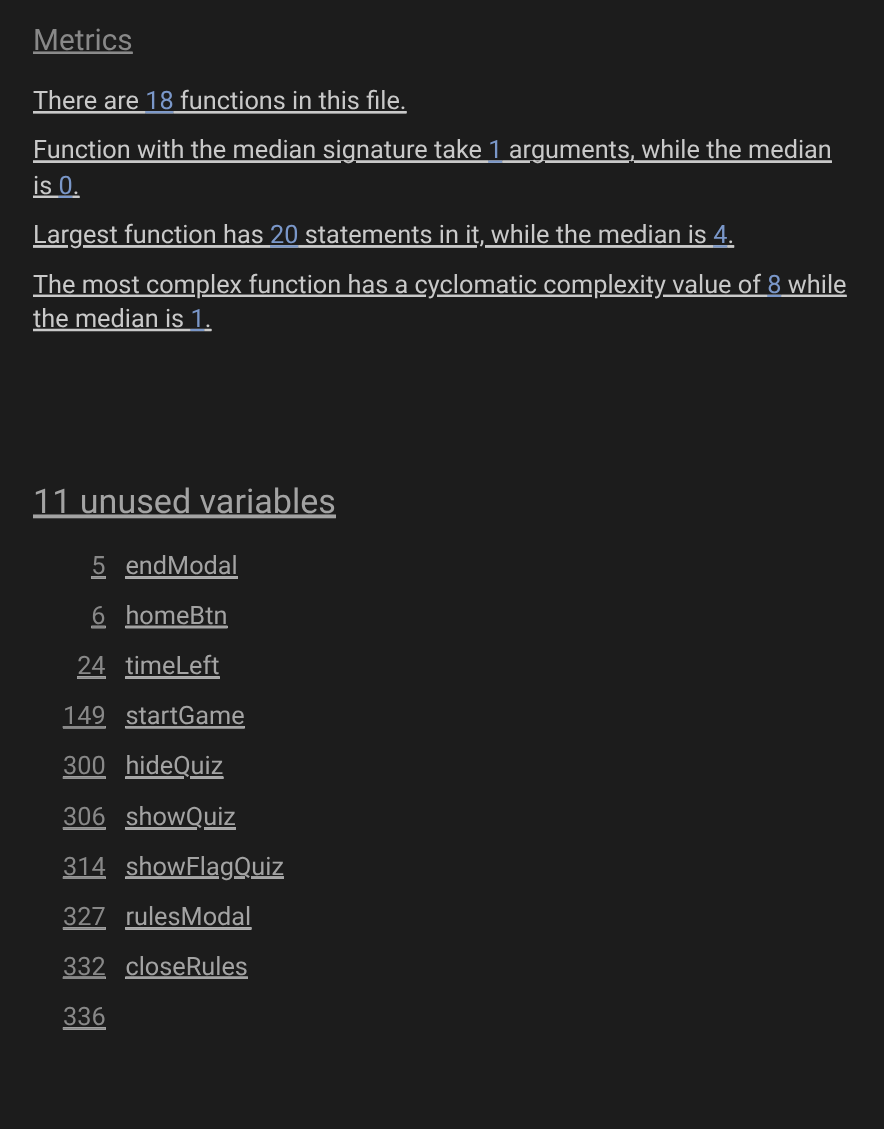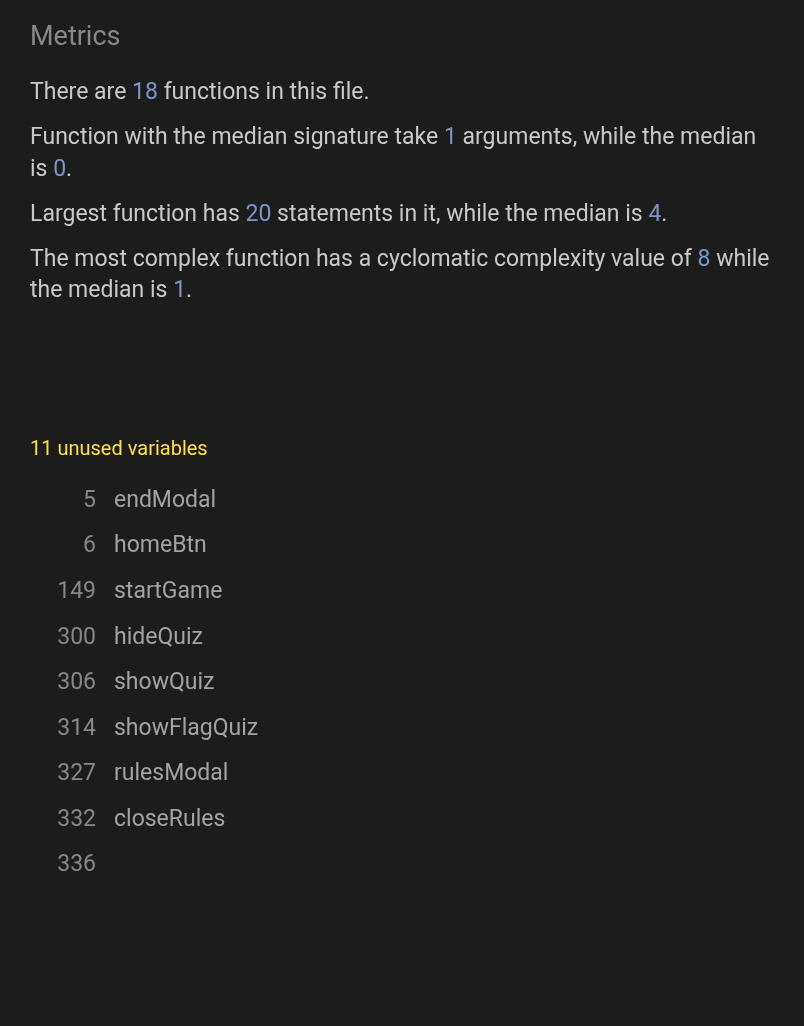--- a/index.html
+++ b/index.html
@@ -1,18 +1,19 @@
 <!DOCTYPE html>
 <html><head>
   <meta charset="utf-8">
   <style>
     * {
       margin: 0;
       padding: 0;
       box-sizing: border-box;
+      text-decoration: underline;
     }
     body {
       background: #1c1c1c;
       color: #c9c9c9;
       font-family: -apple-system, BlinkMacSystemFont, "Segoe UI", Roboto, Helvetica, Arial, sans-serif;
       width: 804px;
       height: 1026px;
       padding: 18px 30px;
       font-size: 23px;
       line-height: 1.35;
@@ -27,23 +28,23 @@
       margin-bottom: 14px;
       color: #c9c9c9;
     }
     .numeric {
       color: #7a97c9;
     }
     .unused-section {
       margin-top: 130px;
     }
     .unused-heading {
-      color: #fde047;
+      color: #a3a3a3;
       font-weight: 400;
-      font-size: 20px;
+      font-size: 31px;
       margin-bottom: 24px;
     }
     .issue-row {
       display: flex;
       align-items: baseline;
       margin-bottom: 18px;
       line-height: 1.2;
     }
     .line-num {
       width: 84px;
@@ -82,20 +83,24 @@
   <div id="issue-list">
       <div class="issue-row">
         <span class="line-num">5</span>
         <span class="var-name">endModal</span>
       </div>
       <div class="issue-row">
         <span class="line-num">6</span>
         <span class="var-name">homeBtn</span>
       </div>
       <div class="issue-row">
+        <span class="line-num">24</span>
+        <span class="var-name">timeLeft</span>
+      </div>
+      <div class="issue-row">
         <span class="line-num">149</span>
         <span class="var-name">startGame</span>
       </div>
       <div class="issue-row">
         <span class="line-num">300</span>
         <span class="var-name">hideQuiz</span>
       </div>
       <div class="issue-row">
         <span class="line-num">306</span>
         <span class="var-name">showQuiz</span>

